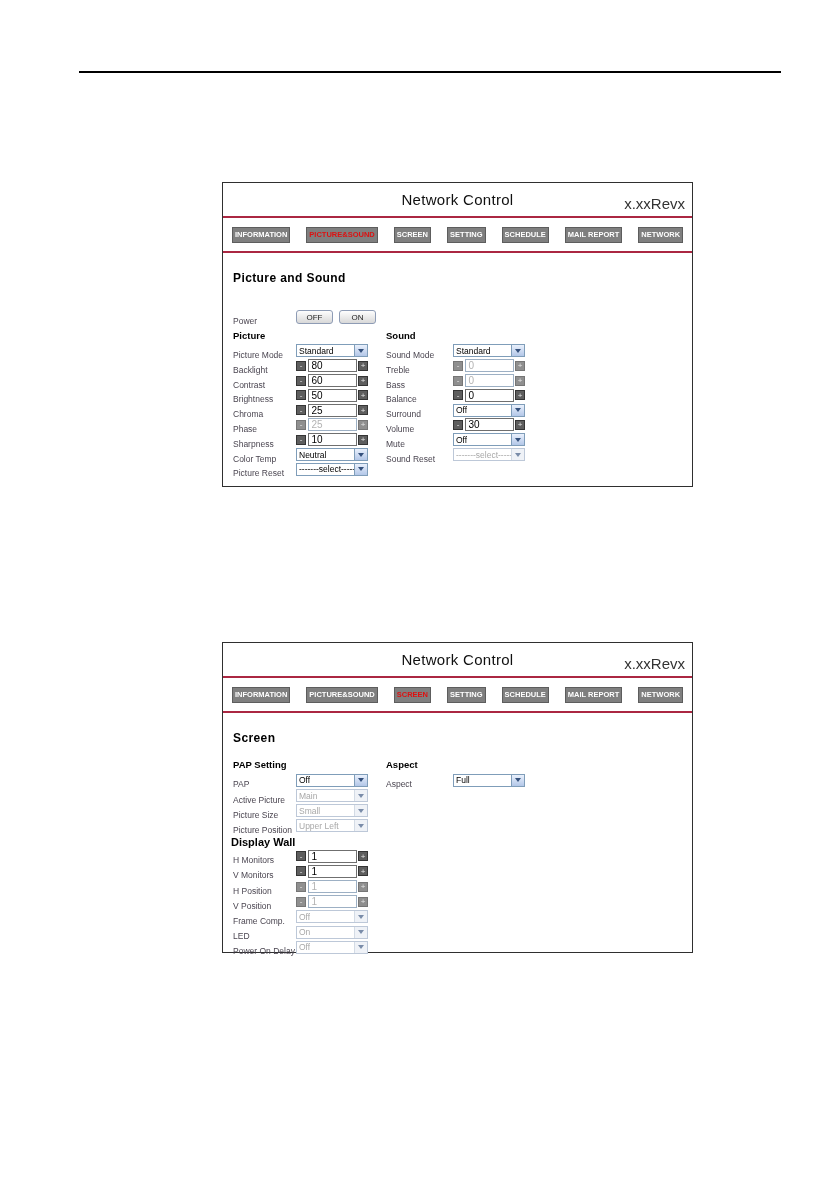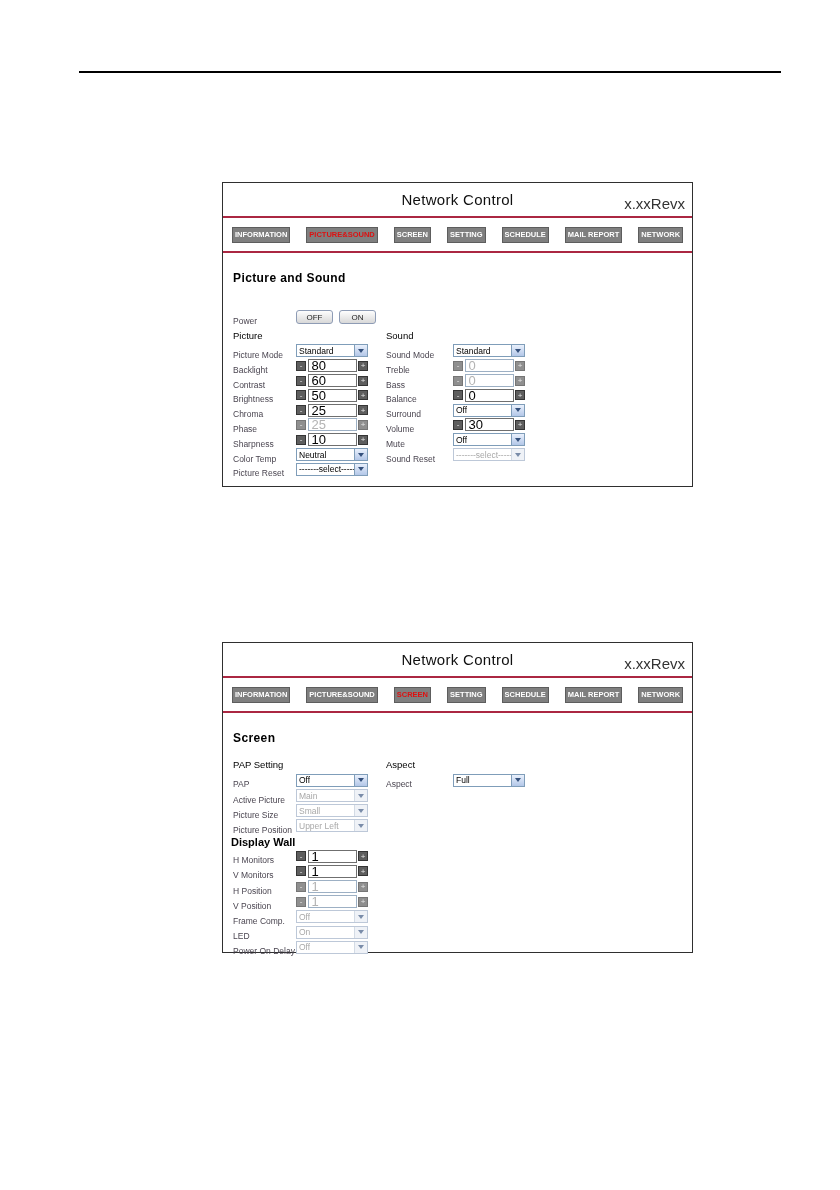--- a/index.html
+++ b/index.html
@@ -48,29 +48,29 @@
   .sel-arrow::after { content:""; display:block; border-left:3px solid transparent; border-right:3px solid transparent; border-top:4px solid #34507c; }
   .select.disabled { border-color:#bdc8d8; }
   .select.disabled .sel-text { color:#a8a8a8; }
   .select.disabled .sel-arrow { background:#e7ecf4; border-left-color:#bdc8d8; opacity:0.65; }
 
   .stepper { display:flex; align-items:center; width:72px; justify-content:space-between; }
   .step {
     width:10px; height:10px; background:#5e5e5e; border:1px solid #353535; color:#e6e6e6;
     font-size:8px; line-height:7px; text-align:center; padding:0; font-family:"Liberation Sans", sans-serif;
   }
-  .num { width:44px; height:11px; border:1px solid #6f6f6f; background:#fff; color:#000; font-size:13px; display:flex; align-items:center; padding-left:3px; box-sizing:content-box; }
+  .num { width:44px; height:11px; border:1px solid #6f6f6f; background:#fff; color:#000; font-size:10px; display:flex; align-items:center; padding-left:3px; box-sizing:content-box; }
   .stepper.disabled .num { color:#b3b3b3; border-color:#9db0c4; }
   .stepper.disabled .step { background:#8f8f8f; border-color:#767676; }
 
   .cols { display:flex; margin-top:4px; }
   .col { display:flex; flex-direction:column; }
   .col-1 { width:153px; }
   .col-2 .lbl { flex:0 0 67px; }
-  .col-header { font-size:9.5px; font-weight:normal; color:#000; height:14.8px; line-height:14.8px; white-space:nowrap; }
+  .col-header { font-size:9.5px; font-weight:bold; color:#000; height:14.8px; line-height:14.8px; white-space:nowrap; }
   .col-subheader { font-size:11px; font-weight:bold; color:#000; height:15px; line-height:16px; margin-left:-2px; white-space:nowrap; }
   .shot-2 .row { height:15.2px; }
 </style>
 </head>
 <body>
 
 <div class="page">
   <div class="top-rule"></div>
 
   <section class="shot shot-1">

